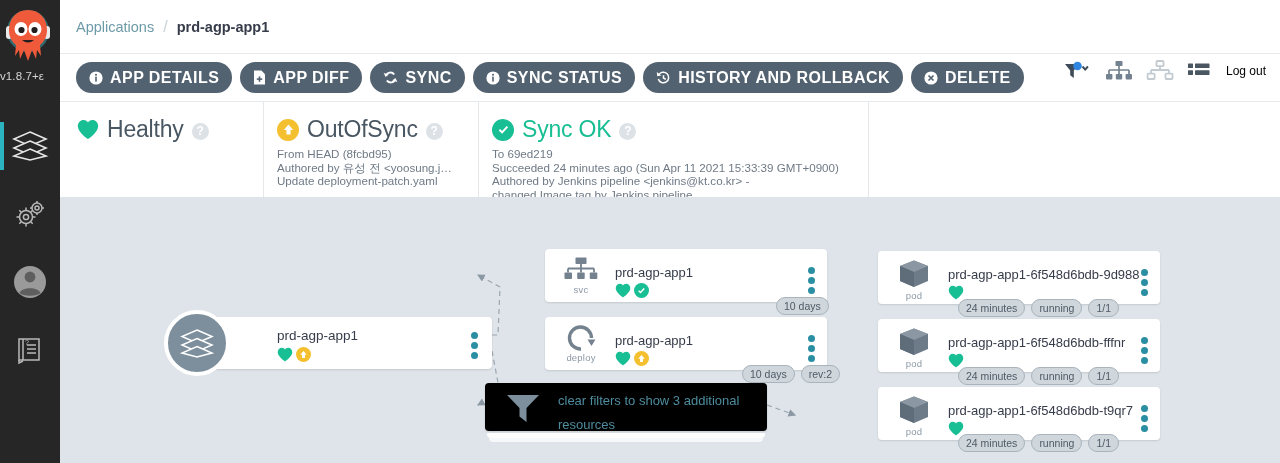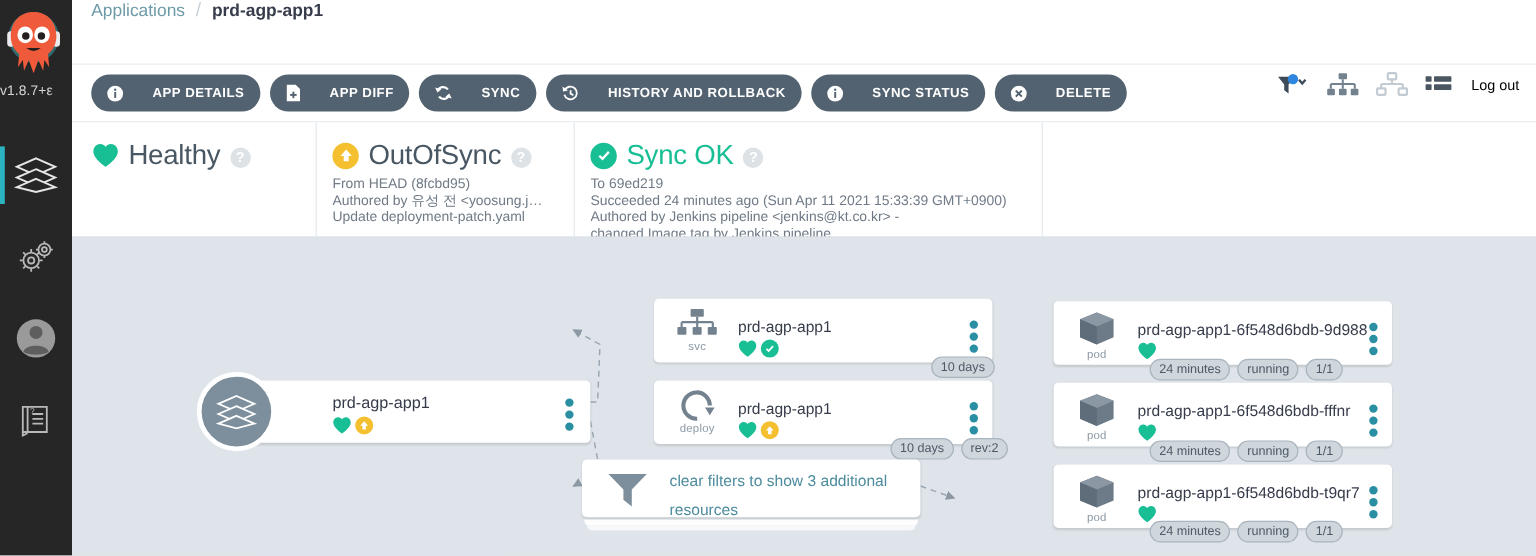--- a/index.html
+++ b/index.html
@@ -35,21 +35,21 @@
   .nav-item.active::before {
     content: ""; position: absolute; left: 0; top: 10px;
     width: 4px; height: 48px; background: #2bb3c0;
   }
   .nav-item svg { display: block; }
 
   
   .topbar {
     position: absolute; left: 60px; top: 0; width: 1220px; height: 54px;
     background: #fff; border-bottom: 1px solid #e8ebee;
-    display: flex; align-items: flex-start;
+    display: flex; align-items: center;
   }
   .breadcrumb {
     display: flex; align-items: center; margin-left: 16px; gap: 9px;
   }
   .bc-link {
     color: #6d9aa7; font-size: 14.5px; cursor: pointer;
   }
   .bc-sep { color: #c9d2d8; font-size: 16px; font-weight: 300; }
   .bc-current { color: #363c4a; font-size: 14.5px; font-weight: bold; }
   .page-title {
@@ -62,22 +62,22 @@
     position: absolute; left: 60px; top: 54px; width: 1220px; height: 48px;
     background: #fff; border-bottom: 1px solid #e8ebee;
   }
   .btn-row {
     position: absolute; left: 16px; top: 8px;
     display: flex; align-items: center; gap: 8px;
   }
   .btn {
     height: 31px; padding: 0 13px; border-radius: 16px;
     background: #536270; color: #fff;
-    font-size: 11px; font-weight: bold; letter-spacing: 0.45px;
-    display: flex; align-items: center; gap: 24px; cursor: pointer;
+    font-size: 16px; font-weight: bold; letter-spacing: 0.45px;
+    display: flex; align-items: center; gap: 7px; cursor: pointer;
     white-space: nowrap; border: none;
     font-family: "Liberation Sans", sans-serif;
   }
   .btn .bico { display: inline-flex; align-items: center; }
   .caret {
     width: 0; height: 0; border-left: 4px solid transparent;
     border-right: 4px solid transparent; border-top: 5px solid #fff;
     margin-left: 3px;
   }
   .view-tools {
@@ -199,21 +199,21 @@
   }
   .root-kebab {
     position: absolute; right: 14px; top: 15px;
     display: flex; flex-direction: column; align-items: center; gap: 3px;
   }
   .root-kebab i { width: 7px; height: 7px; border-radius: 50%; background: #2b8fa3; }
 
   
   .filter-node {
     position: absolute; left: 425px; top: 186px; width: 282px; height: 48px;
-    background: #ffffff; border-radius: 4px;
+    background: #000000; border-radius: 4px;
     box-shadow: 0 1px 2px rgba(0,0,0,0.12);
   }
   .filter-stack1 {
     position: absolute; left: 427px; top: 236px; width: 278px; height: 5px;
     background: #fff; border-radius: 0 0 4px 4px; opacity: 0.95;
   }
   .filter-stack2 {
     position: absolute; left: 429px; top: 241px; width: 274px; height: 4px;
     background: #fff; border-radius: 0 0 4px 4px; opacity: 0.75;
   }
@@ -333,40 +333,40 @@
                 <path d="M13 9.4 A5.6 5.6 0 0 1 3 10.9 L4.7 10 A4 4 0 0 0 11.5 8.9 Z"></path>
                 <path d="M14.4 12 L12.4 8 L9.2 10.6 Z"></path>
               </g>
             </svg>
         </span>
         <span>SYNC</span>
       </button>
 
       <button class="btn">
         <span class="bico">
+          <svg width="14" height="14" viewBox="0 0 14 14">
+              <circle cx="7" cy="7" r="6.6" fill="#fff"></circle>
+              <rect x="6.2" y="5.6" width="1.6" height="5" fill="#536270"></rect>
+              <circle cx="7" cy="3.7" r="1" fill="#536270"></circle>
+            </svg>
+        </span>
+        <span>SYNC STATUS</span>
+      </button>
+
+      <button class="btn">
+        <span class="bico">
           <svg width="15" height="15" viewBox="0 0 15 15">
               <g fill="none" stroke="#fff" stroke-width="1.5">
                 <path d="M2.6 5.2 A5.3 5.3 0 1 1 2.3 9"></path>
                 <path d="M7.5 5.2 L7.5 8 L9.8 9.3"></path>
               </g>
               <path d="M0.8 2 L1.2 6.3 L5.3 5.4 Z" fill="#fff"></path>
             </svg>
         </span>
         <span>HISTORY AND ROLLBACK</span>
-      </button>
-
-      <button class="btn">
-        <span class="bico">
-          <svg width="14" height="14" viewBox="0 0 14 14">
-              <circle cx="7" cy="7" r="6.6" fill="#fff"></circle>
-              <rect x="6.2" y="5.6" width="1.6" height="5" fill="#536270"></rect>
-              <circle cx="7" cy="3.7" r="1" fill="#536270"></circle>
-            </svg>
-        </span>
-        <span>SYNC STATUS</span>
       </button>
 
       <button class="btn">
         <span class="bico">
           <svg width="14" height="14" viewBox="0 0 14 14">
               <circle cx="7" cy="7" r="6.6" fill="#fff"></circle>
               <path d="M4.5 4.5 L9.5 9.5 M9.5 4.5 L4.5 9.5" stroke="#536270" stroke-width="1.7"></path>
             </svg>
         </span>
         <span>DELETE</span>

